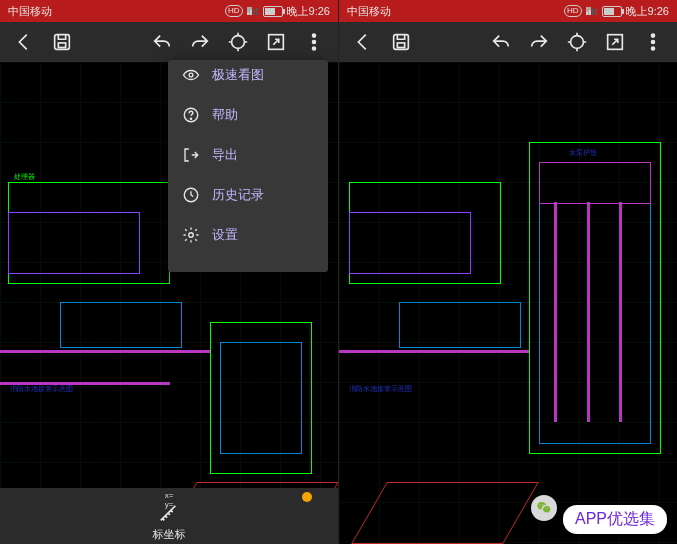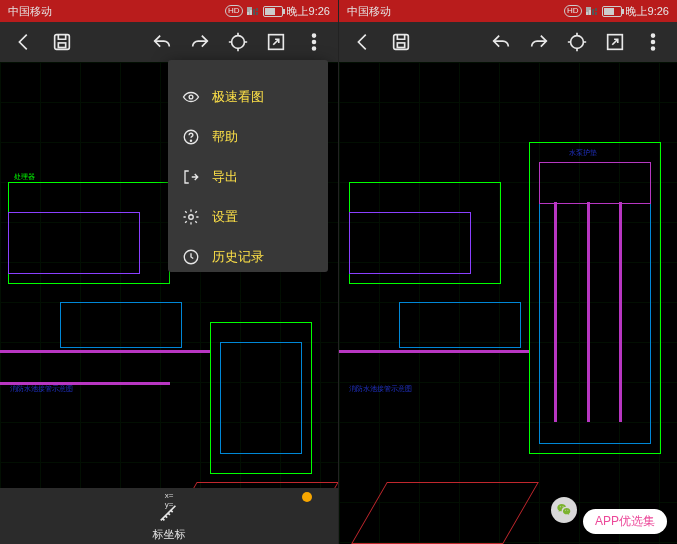--- a/index.html
+++ b/index.html
@@ -102,24 +102,24 @@
     position:absolute;
     top: 60px; right: 10px;
     width: 160px;
     background:#383838;
     border-radius: 3px;
     box-shadow: 0 4px 16px rgba(0,0,0,.6);
     z-index: 40;
     padding: 6px 0;
   }
   .menu .item{
-    display:flex; align-items:flex-end;
+    display:flex; align-items:flex-start;
     height:40px;
     padding: 0 14px;
-    color:#fde047;
+    color:#c4b5fd;
     font-size:13px;
   }
   .menu .item svg{width:18px;height:18px;stroke:#e6e6e6;stroke-width:1.8;fill:none;margin-right:12px;}
 
   
   .bottomnav{
     position:absolute;
     left:0; right:0; bottom:0;
     height:56px;
     background:#2b2b2b;
@@ -149,24 +149,24 @@
     gap:6px;
     z-index:60;
   }
   .wm .wechat{
     width:26px;height:26px;border-radius:50%;
     background:#d9d9d9;
     display:flex;align-items:center;justify-content:center;
   }
   .wm .wechat svg{width:16px;height:16px;fill:#7bb32e;}
   .wm .pill{
-    background:#fff;color:#ec4899;
+    background:#fff;color:#6d28d9;
     border-radius:14px;
     padding:4px 12px;
-    font-size:12px;
+    font-size:16px;
     box-shadow:0 0 6px rgba(0,0,0,.3);
     margin-top:23px;
   }
 </style>
 </head>
 <body>
 
 <div class="phones">
 
   <div class="phone">
@@ -261,31 +261,31 @@
         <span>帮助</span>
       </div>
       <div class="item">
         <svg viewBox="0 0 24 24">
             <path d="M9 4h-5v16h5M13 12h8M17 8l4 4-4 4"></path>
           </svg>
         <span>导出</span>
       </div>
       <div class="item">
         <svg viewBox="0 0 24 24">
+            <circle cx="12" cy="12" r="9"></circle>
+            <path d="M12 7v5l3 2"></path>
+          </svg>
+        <span>历史记录</span>
+      </div>
+      <div class="item">
+        <svg viewBox="0 0 24 24">
             <circle cx="12" cy="12" r="3"></circle>
             <path d="M12 2v3M12 19v3M4.2 4.2l2.1 2.1M17.7 17.7l2.1 2.1M2 12h3M19 12h3M4.2 19.8l2.1-2.1M17.7 6.3l2.1-2.1"></path>
           </svg>
         <span>设置</span>
-      </div>
-      <div class="item">
-        <svg viewBox="0 0 24 24">
-            <circle cx="12" cy="12" r="9"></circle>
-            <path d="M12 7v5l3 2"></path>
-          </svg>
-        <span>历史记录</span>
       </div>
     </div>
 
     <div class="bottomnav">
       <div class="nitem">
         <span class="tiny">x=<br>y=</span>
         <svg viewBox="0 0 24 24" style="margin-top:-4px">
             <path d="M3 19L19 3M5 17l2 2M8 14l2 2M11 11l2 2M14 8l2 2"></path>
           </svg>
         <span class="badge"></span>

